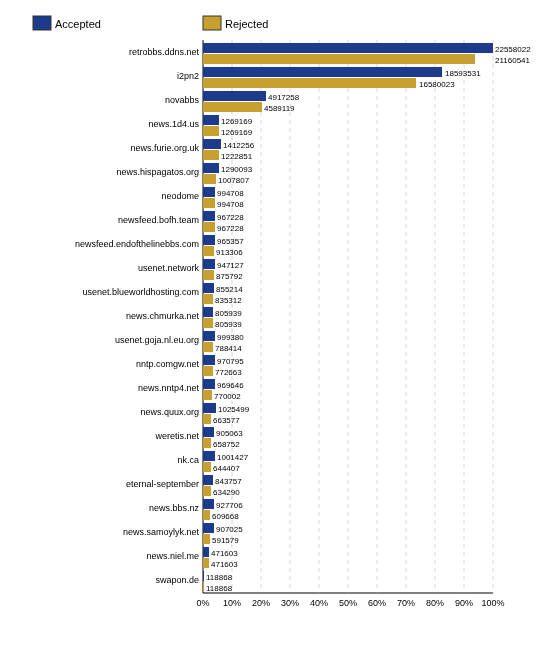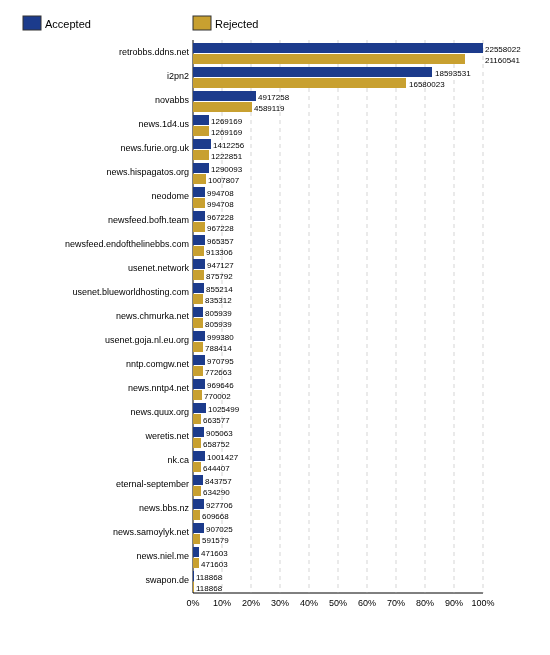--- a/index.html
+++ b/index.html
@@ -7,21 +7,21 @@
       font-family: Arial, sans-serif;
       font-size: 11px;
       background: #fff;
       width: 550px;
       height: 655px;
       overflow: hidden;
     }
     .chart-container {
       width: 550px;
       height: 655px;
-      padding: 8px 10px 40px 3px;
+      padding: 8px 10px 40px 13px;
       display: flex;
       flex-direction: column;
     }
 
     
     svg text {
       font-family: Arial, sans-serif;
     }
   </style>
 </head>

